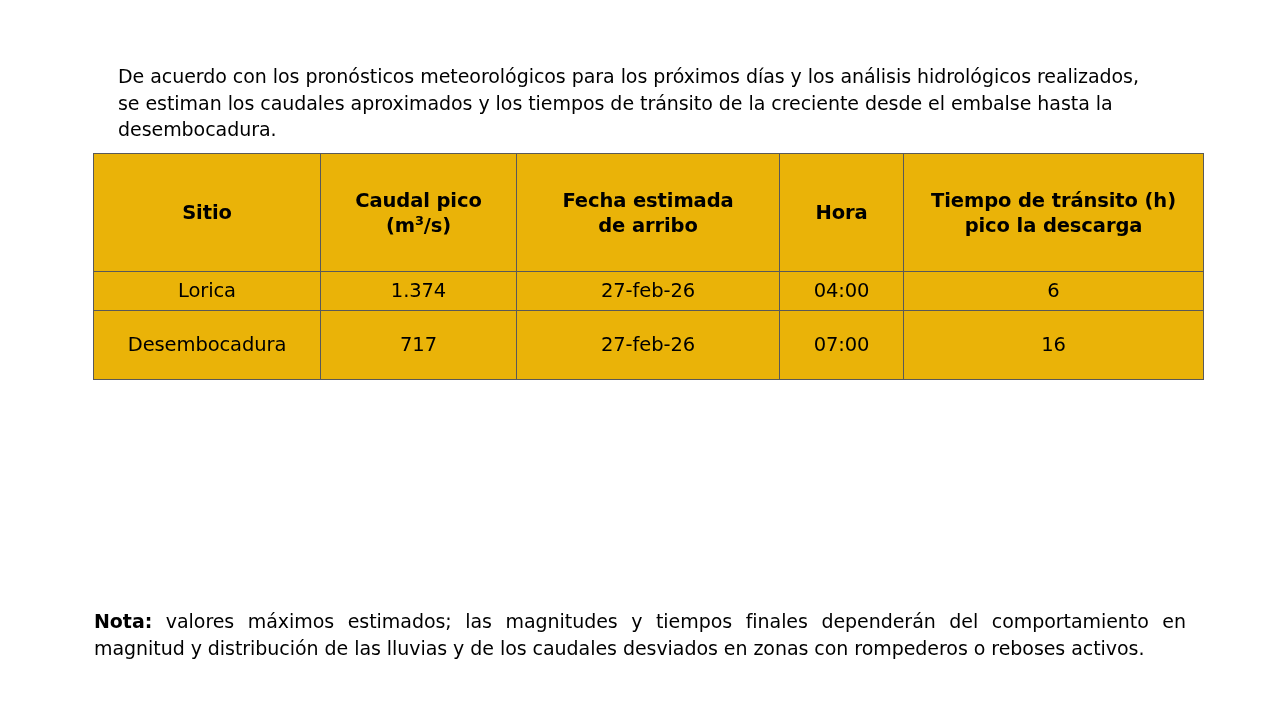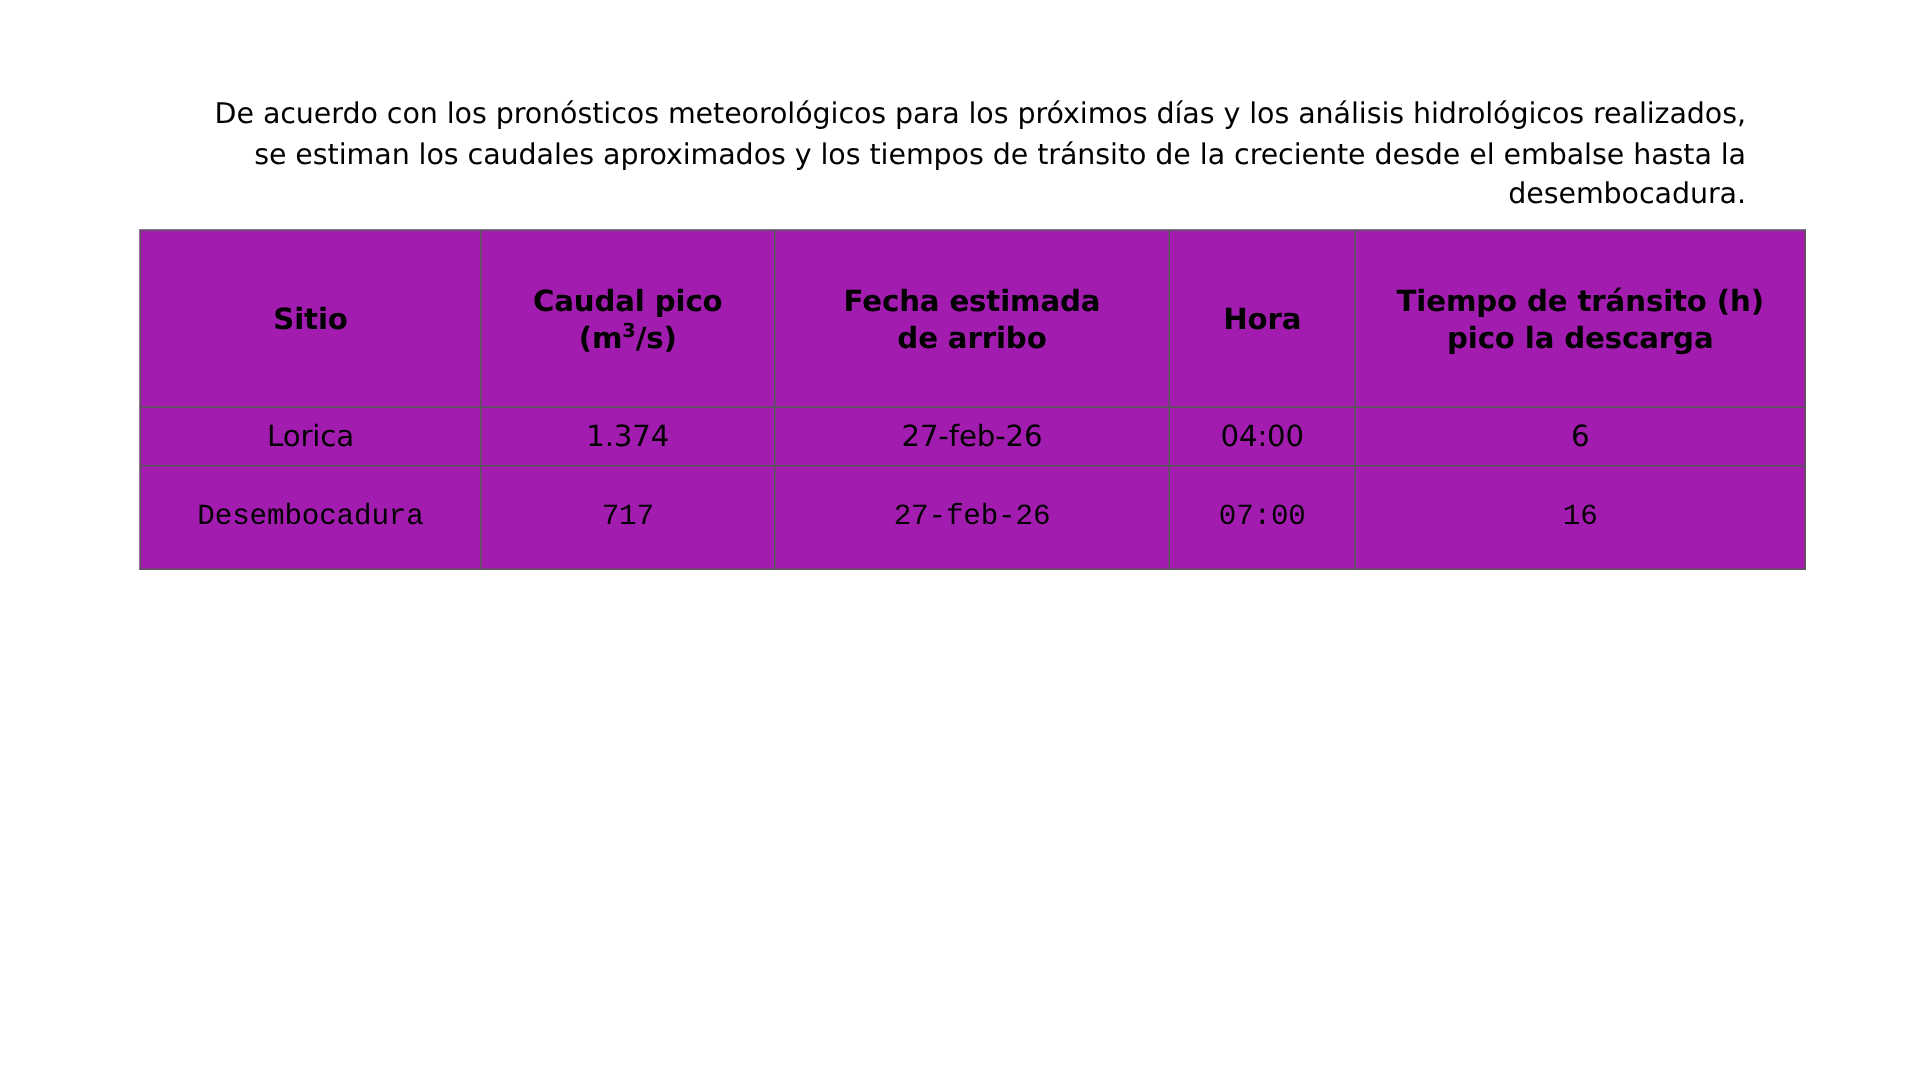--- a/index.html
+++ b/index.html
@@ -24,40 +24,40 @@
     width: 1280px;
     height: 720px;
   }
 
   
   .intro {
     position: absolute;
     left: 118px;
     top: 44px;
     width: 1046px;
-    text-align: right;
+    text-align: left;
     font-size: 19px;
     line-height: 26.5px;
     font-weight: 400;
     letter-spacing: -0.05px;
     color: #000000;
   }
 
   
   .table-wrap {
     position: absolute;
     left: 93px;
     top: 153px;
     width: 1110px;
   }
   table.data-table {
     border-collapse: collapse;
     table-layout: fixed;
     width: 1110px;
-    background: #a21caf;
+    background: #eab308;
   }
   table.data-table td,
   table.data-table th {
     border: 1.3px solid #595959;
     padding: 0 6px;
     vertical-align: middle;
     text-align: center;
     color: #000000;
   }
 
@@ -83,21 +83,21 @@
 
   tbody td {
     font-size: 19.5px;
     font-weight: 400;
     line-height: 25.5px;
     letter-spacing: -0.1px;
   }
 
   tr.row-tall td { height: 123px; }
   tr.row-short td { height: 38px; }
-  tr.row-med td  { height: 68px; font-family: Liberation Mono, monospace; }
+  tr.row-med td  { height: 68px; }
 
   
   .note {
     position: absolute;
     left: 94px;
     top: 589px;
     width: 1092px;
     font-size: 19px;
     line-height: 26.5px;
     text-align: justify;
@@ -158,14 +158,18 @@
           <td>Desembocadura</td>
           <td>717</td>
           <td>27-feb-26</td>
           <td>07:00</td>
           <td>16</td>
         </tr>
       </tbody>
     </table>
   </div>
 
+  <p class="note">
+    <span class="note-label">Nota:</span>
+    <span class="note-body">valores máximos estimados; las magnitudes y tiempos finales dependerán del comportamiento en magnitud y distribución de las lluvias y de los caudales desviados en zonas con rompederos o reboses activos.</span>
+  </p>
 
 </div>
 
 </body></html>

